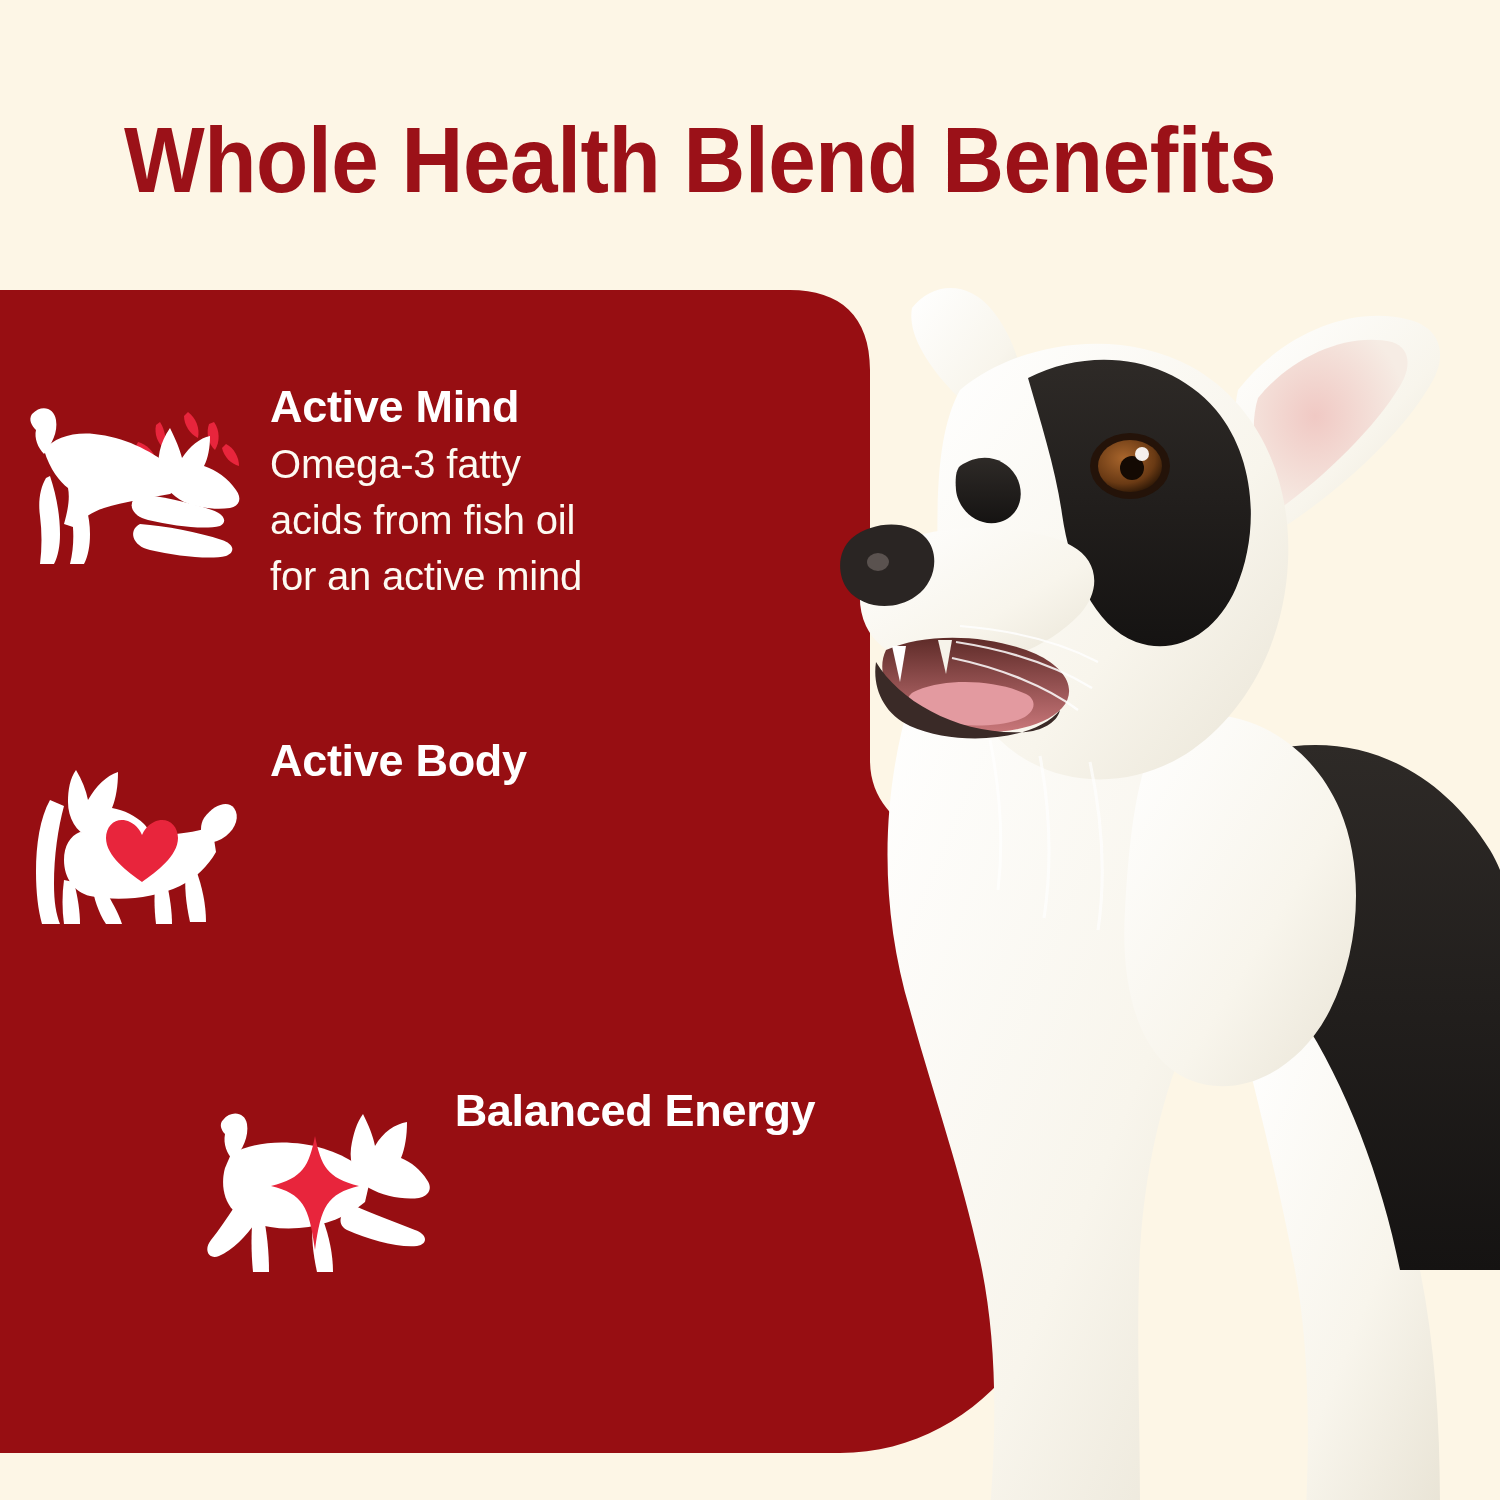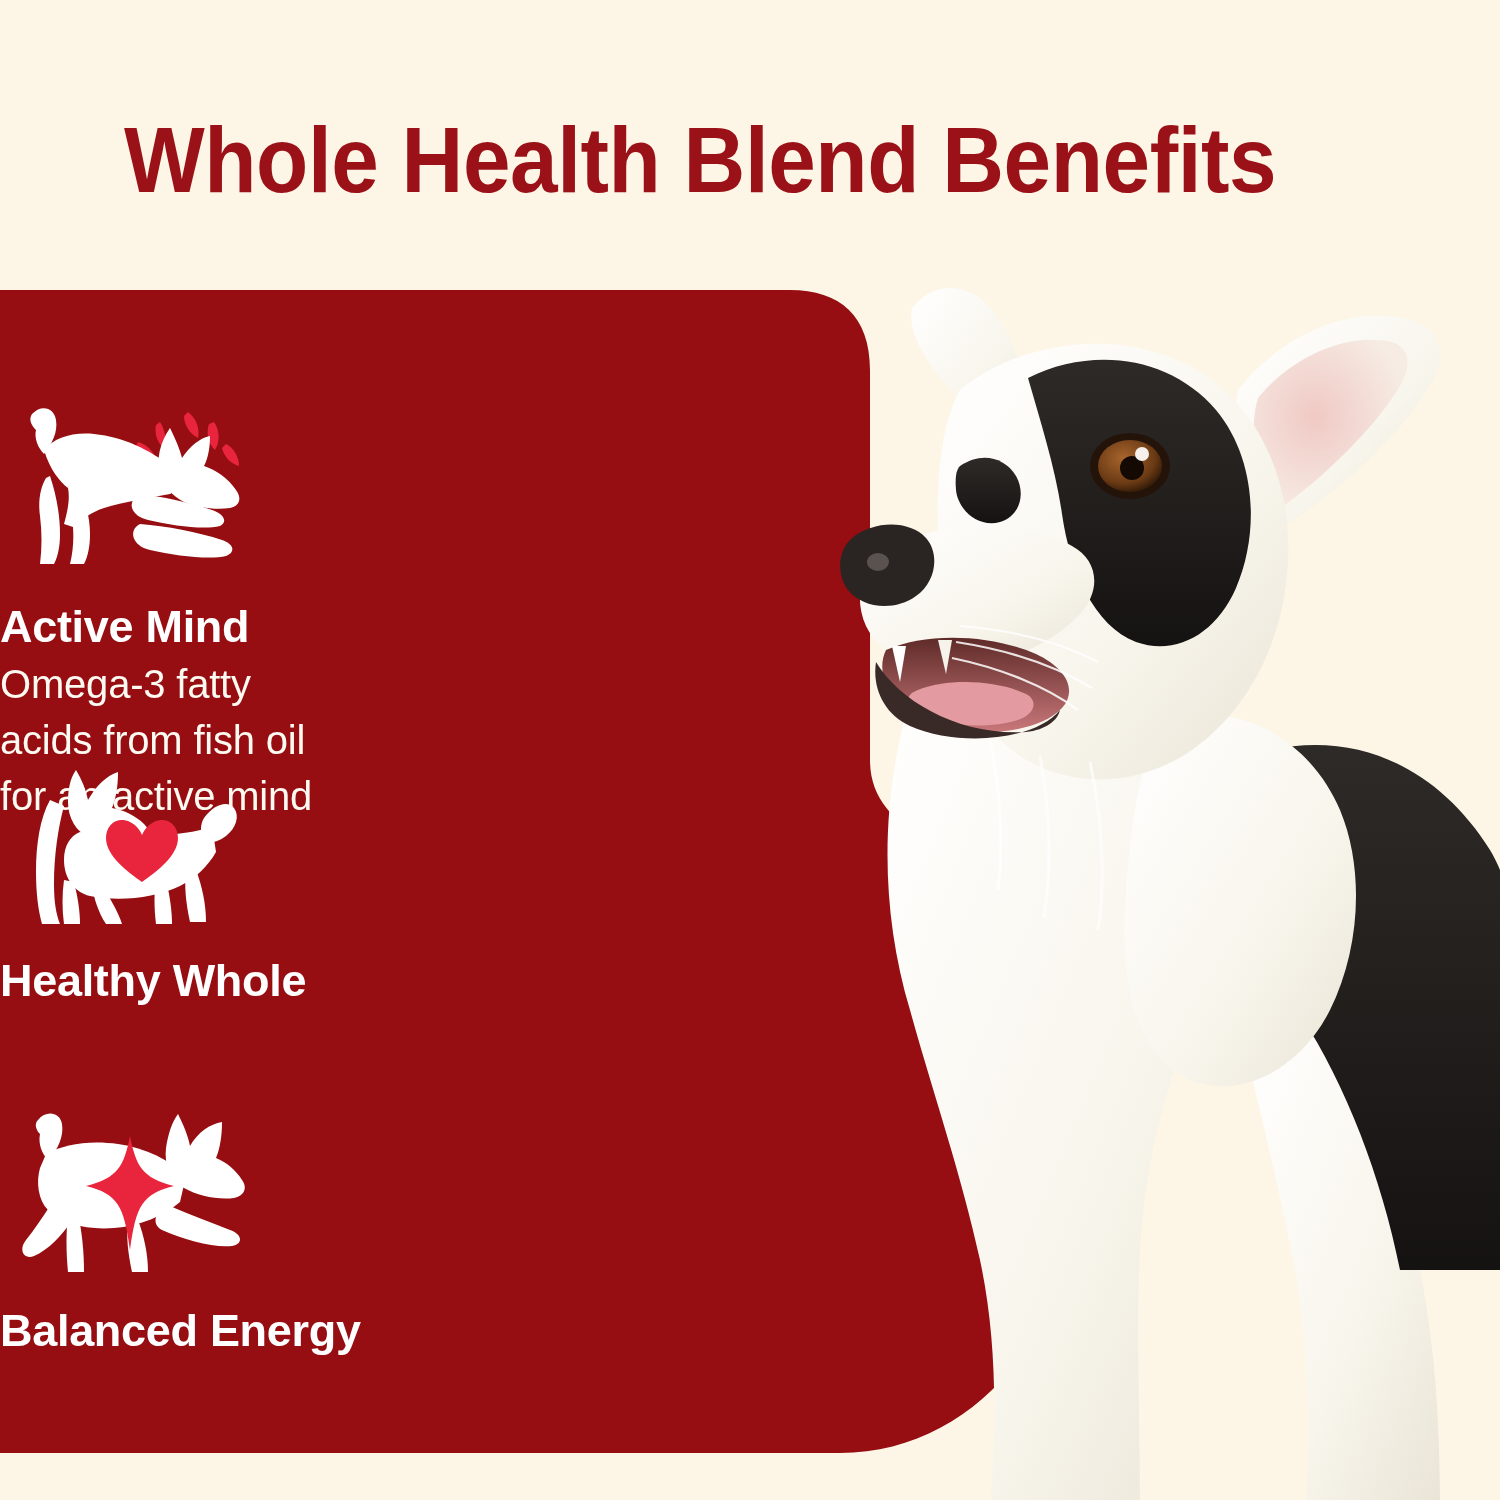--- a/index.html
+++ b/index.html
@@ -68,26 +68,26 @@
     top: 290px;
     width: 1080px;
     height: 1163px;
     z-index: 2;
   }
   .benefit-row {
     position: absolute;
     left: 0;
     width: 1000px;
     display: flex;
-    flex-direction: column;
+    flex-direction: row;
     align-items: flex-start;
   }
   .benefit-row.r0 { top: 86px; }
   .benefit-row.r1 { top: 440px; }
-  .benefit-row.r2 { top: 790px; }
+  .benefit-row.r2 { top: 790px; justify-content: center; }
 
   .benefit-icon {
     width: 270px;
     min-width: 270px;
     height: 220px;
     display: flex;
     align-items: center;
     justify-content: center;
     padding-top: 14px;
     box-sizing: border-box;
@@ -426,21 +426,21 @@
           <path d="M86,86
                    C86,72 98,64 110,70
                    C116,73 120,78 122,83
                    C124,78 128,73 134,70
                    C146,64 158,72 158,86
                    C158,104 136,120 122,130
                    C108,120 86,104 86,86 Z" fill="#e8253c"></path>
         </svg>
       </div>
       <div class="benefit-text">
-        <div class="benefit-heading">Healthy Whole</div>
+        <div class="benefit-heading">Active Body</div>
       </div>
     </div>
 
     <div class="benefit-row r2">
       <div class="benefit-icon">
         <svg viewBox="0 0 230 190" aria-hidden="true">
           <g fill="#ffffff">
 
             <path d="M18,18
                      C26,8 40,10 42,22

